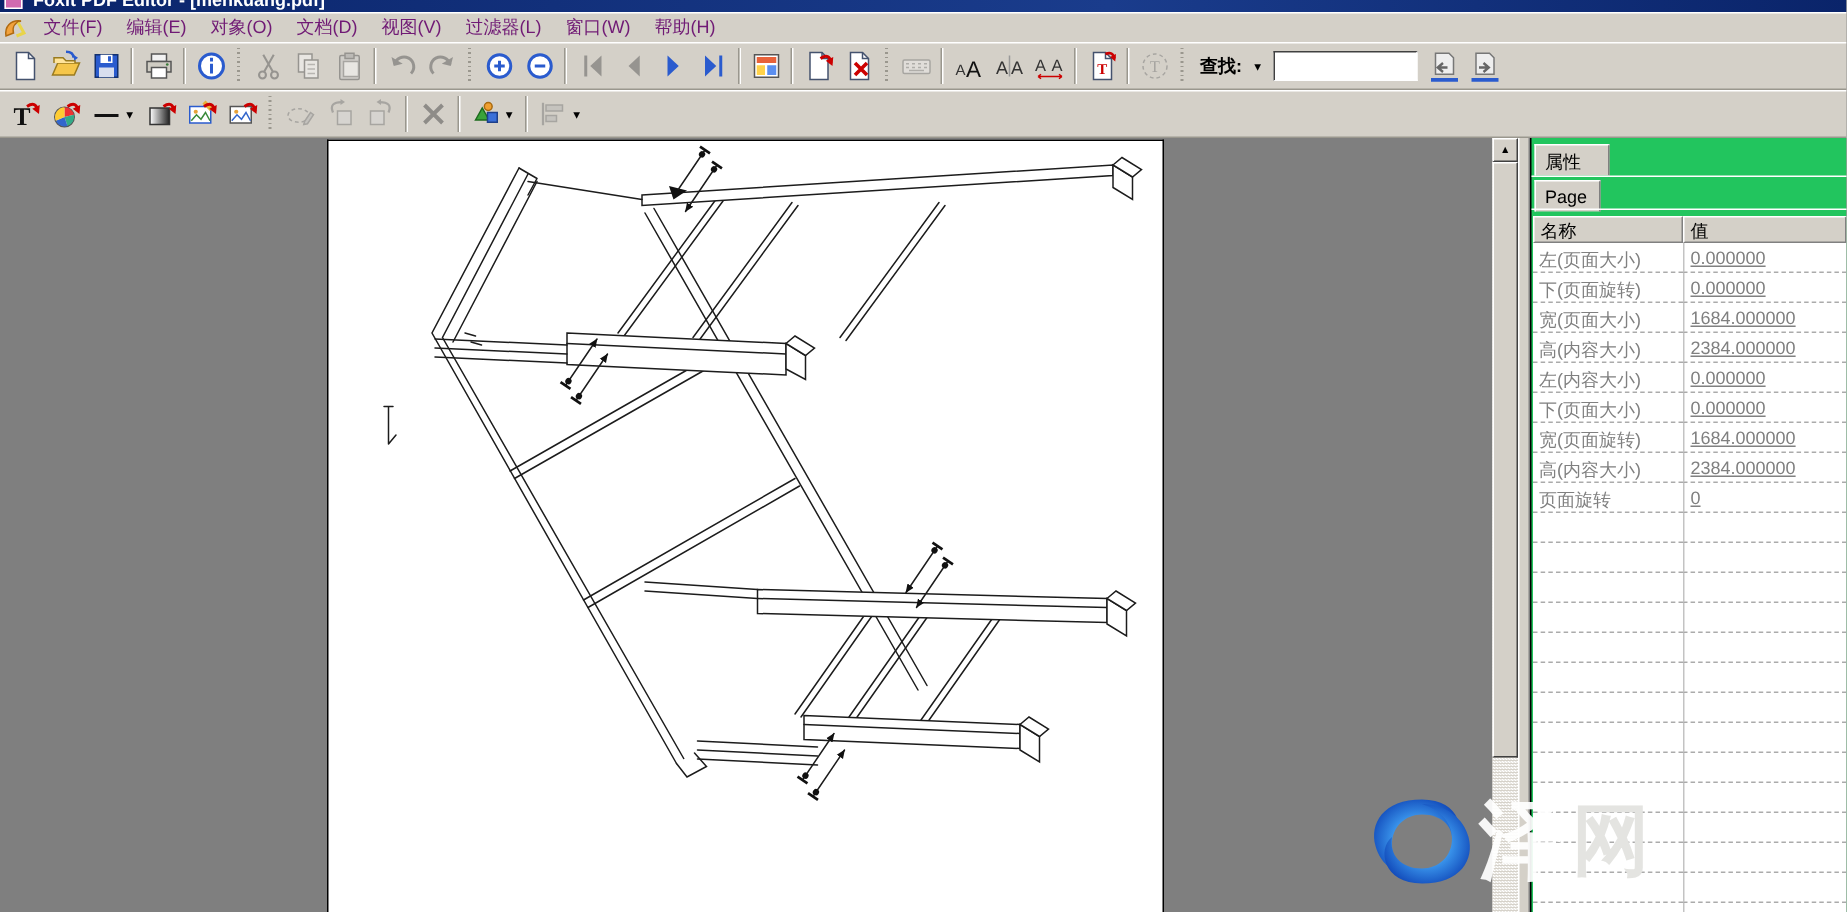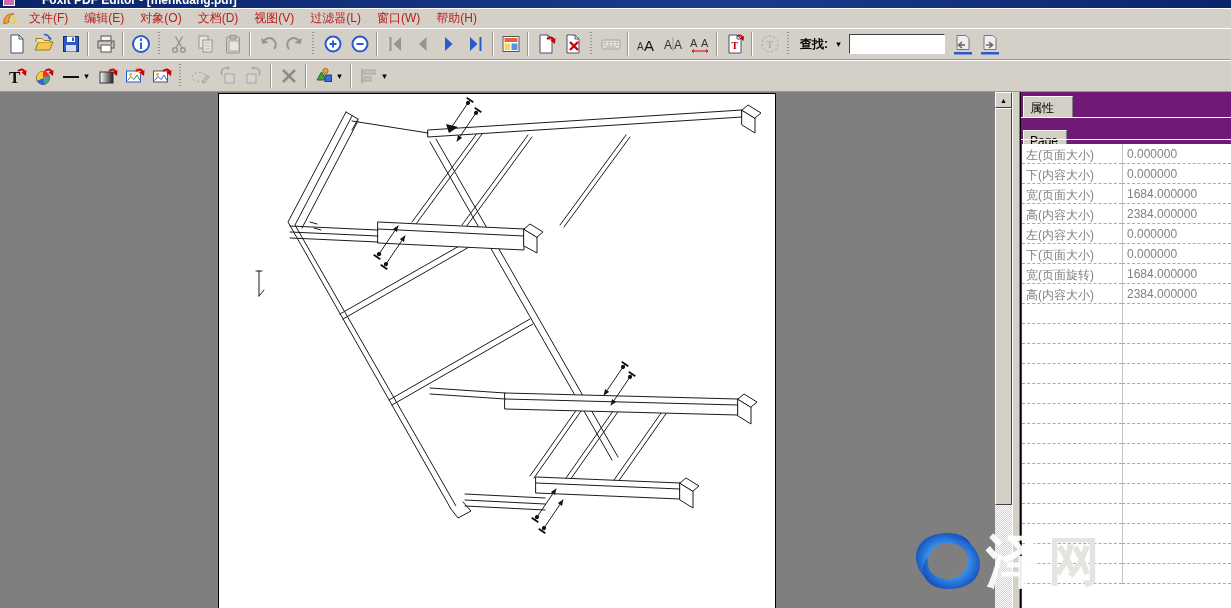--- a/index.html
+++ b/index.html
@@ -1,30 +1,30 @@
 <!DOCTYPE html>
 <html><head>
 <meta charset="utf-8">
 <style>
   * { margin:0; padding:0; box-sizing:border-box; }
   html,body { width:1231px; height:608px; overflow:hidden; }
   body { font-family:"Liberation Sans","DejaVu Sans",sans-serif; font-size:12px; background:#d4d0c8; position:relative; }
 
   
   .titlebar { position:absolute; left:0; top:0; width:1231px; height:8px;
-    background:linear-gradient(90deg,#0a246a,#1a3c8c 60%,#0a246a); overflow:hidden;padding-left:20px; }
+    background:linear-gradient(90deg,#0a246a,#1a3c8c 60%,#0a246a); overflow:hidden; }
   .titlebar .ttext { color:#fff; font-weight:bold; font-size:12px; margin:-7px 0 0 22px; white-space:nowrap; }
   .titlebar .ticon { position:absolute; left:3px; top:-6px; width:12px; height:12px; background:#d06ab0; border:1px solid #fff; }
 
   
   .menubar { position:absolute; left:0; top:8px; width:1231px; height:20px; background:#d4d0c8;
     border-top:1px solid #fff; display:flex; align-items:center; }
   .docicon { width:16px; height:16px; margin:0 3px 0 2px; position:relative; }
   .menu-items { display:flex; height:100%; align-items:center; }
-  .menu-item { padding:2px 8px; color:#b91c1c; cursor:default; white-space:nowrap; }
+  .menu-item { padding:2px 8px; color:#701a75; cursor:default; white-space:nowrap; }
 
   
   .toolbar { position:absolute; left:0; width:1231px; height:32px; background:#d4d0c8;
     border-top:1px solid #fff; border-bottom:1px solid #9a978e; display:flex; align-items:center; padding-left:3px; }
   .tb1 { top:28px; } .tb2 { top:60px; }
   .tbtn { width:27px; height:26px; display:flex; align-items:center; justify-content:center; position:relative; }
   .tbtn.dis svg { opacity:.48; filter:grayscale(1); }
   .tbtn svg { display:block; }
   .tsep { width:2px; height:24px; border-left:1px solid #9a978e; border-right:1px solid #fff; margin:0 3px; }
   .tgrip { width:5px; height:24px; margin:0 3px;
@@ -45,39 +45,39 @@
     background:#efece4; background-image:conic-gradient(#fff 0 25%, #d6d2ca 0 50%, #fff 0 75%, #d6d2ca 0); background-size:2px 2px; }
   .sbtn { position:absolute; left:0; top:0; width:17px; height:16px; background:#d4d0c8;
     border:1px solid #404040; border-top-color:#fff; border-left-color:#fff; font-size:7px; color:#000;
     display:flex; align-items:center; justify-content:center; }
   .sthumb { position:absolute; left:0; top:16px; width:17px; height:397px; background:#d4d0c8;
     border:1px solid #404040; border-top-color:#fff; border-left-color:#fff; }
 
   
   .splitter { position:absolute; left:1012px; top:0; width:8px; height:516px; background:#d4d0c8;
     border-left:1px solid #fff; border-right:1px solid #808080; }
-  .panel { position:absolute; left:1020px; top:0; width:211px; height:516px; background:#701a75;
+  .panel { position:absolute; left:1020px; top:0; width:211px; height:516px; background:#22c55e;
     border-left:1px solid #000; }
   .ptab { position:absolute; left:2px; height:21px; background:#d4d0c8; color:#000;
     border:1px solid #808080; border-top-color:#fff; border-left-color:#fff; border-bottom:none;
     display:flex; align-items:flex-start; padding:3px 8px 0 6px; font-size:12px; }
   .ptab.t1 { top:4px; min-width:50px; }
-  .ptab.t2 { top:38px; min-width:44px; }
+  .ptab.t2 { top:28px; min-width:44px; }
   .tabline1 { position:absolute; left:0; top:25px; width:211px; height:0; border-top:1px solid #fff; }
   .tabline2 { position:absolute; left:0; top:47px; width:211px; height:0; border-top:1px solid #fff; }
 
   .ptable { position:absolute; left:1px; top:52px; width:209px; height:464px; background:#fff; overflow:hidden; }
   .pthead { display:flex; height:18px; }
   .pth { background:#d4d0c8; color:#000; border:1px solid #808080; border-top-color:#fff; border-left-color:#fff;
     padding:1px 4px; font-size:12px; }
   .pth.c0 { width:100px; } .pth.c1 { flex:1; }
   .prow { display:flex; height:20px; }
   .pcell { border-bottom:1px dashed #ababab; padding:3px 4px 0 4px; color:#808080; font-size:12px;
     white-space:nowrap; overflow:hidden; }
-  .pcell.c0 { width:100px; } .pcell.c1 { flex:1; border-left:1px solid #c3c3c3; }
+  .pcell.c0 { width:100px; } .pcell.c1 { flex:1; border-left:1px solid #c3c3c3;text-decoration:underline; }
 
   
   .watermark { position:absolute; left:912px; top:436px; display:flex; align-items:center; z-index:5;
     pointer-events:none; }
   .wchar1 { font-size:58px; line-height:62px; color:rgba(255,255,255,.93); font-weight:bold; margin-left:2px; }
   .wchar2 { font-size:52px; line-height:58px; color:#e4e4e1; font-weight:bold; margin-left:4px; }
 </style>
 </head>
 <body>
 
@@ -486,27 +486,31 @@
   </div>
 
   <div class="splitter"></div>
 
   <div class="panel">
     <div class="ptab t1">属性</div>
     <div class="tabline1"></div>
     <div class="ptab t2">Page</div>
     <div class="tabline2"></div>
     <div class="ptable">
+      <div class="pthead">
+          <div class="pth c0">名称</div>
+          <div class="pth c1">值</div>
+        </div>
       <div>
           <div class="prow">
             <div class="pcell c0">左(页面大小)</div>
             <div class="pcell c1">0.000000</div>
           </div>
           <div class="prow">
-            <div class="pcell c0">下(内容大小)</div>
+            <div class="pcell c0">下(页面旋转)</div>
             <div class="pcell c1">0.000000</div>
           </div>
           <div class="prow">
             <div class="pcell c0">宽(页面大小)</div>
             <div class="pcell c1">1684.000000</div>
           </div>
           <div class="prow">
             <div class="pcell c0">高(内容大小)</div>
             <div class="pcell c1">2384.000000</div>
           </div>
@@ -518,20 +522,24 @@
             <div class="pcell c0">下(页面大小)</div>
             <div class="pcell c1">0.000000</div>
           </div>
           <div class="prow">
             <div class="pcell c0">宽(页面旋转)</div>
             <div class="pcell c1">1684.000000</div>
           </div>
           <div class="prow">
             <div class="pcell c0">高(内容大小)</div>
             <div class="pcell c1">2384.000000</div>
+          </div>
+          <div class="prow">
+            <div class="pcell c0">页面旋转</div>
+            <div class="pcell c1">0</div>
           </div>
           <div class="prow">
             <div class="pcell c0"></div>
             <div class="pcell c1"></div>
           </div>
           <div class="prow">
             <div class="pcell c0"></div>
             <div class="pcell c1"></div>
           </div>
           <div class="prow">

